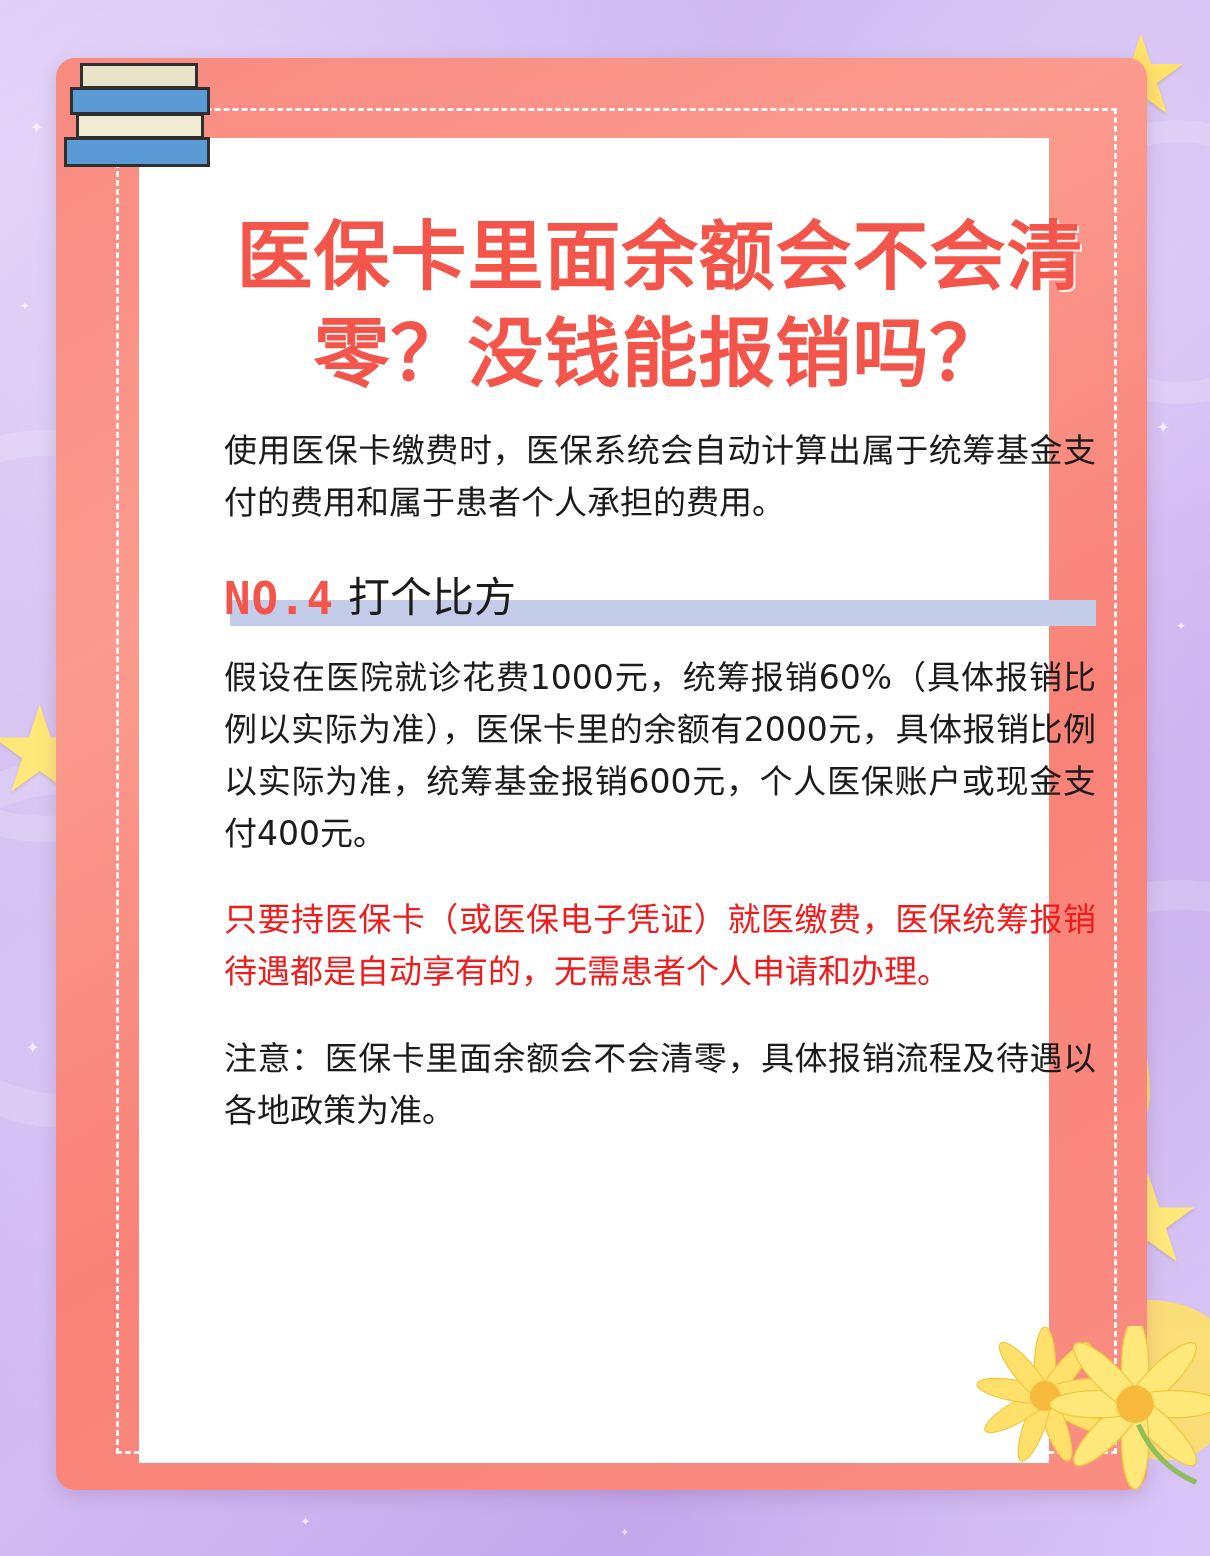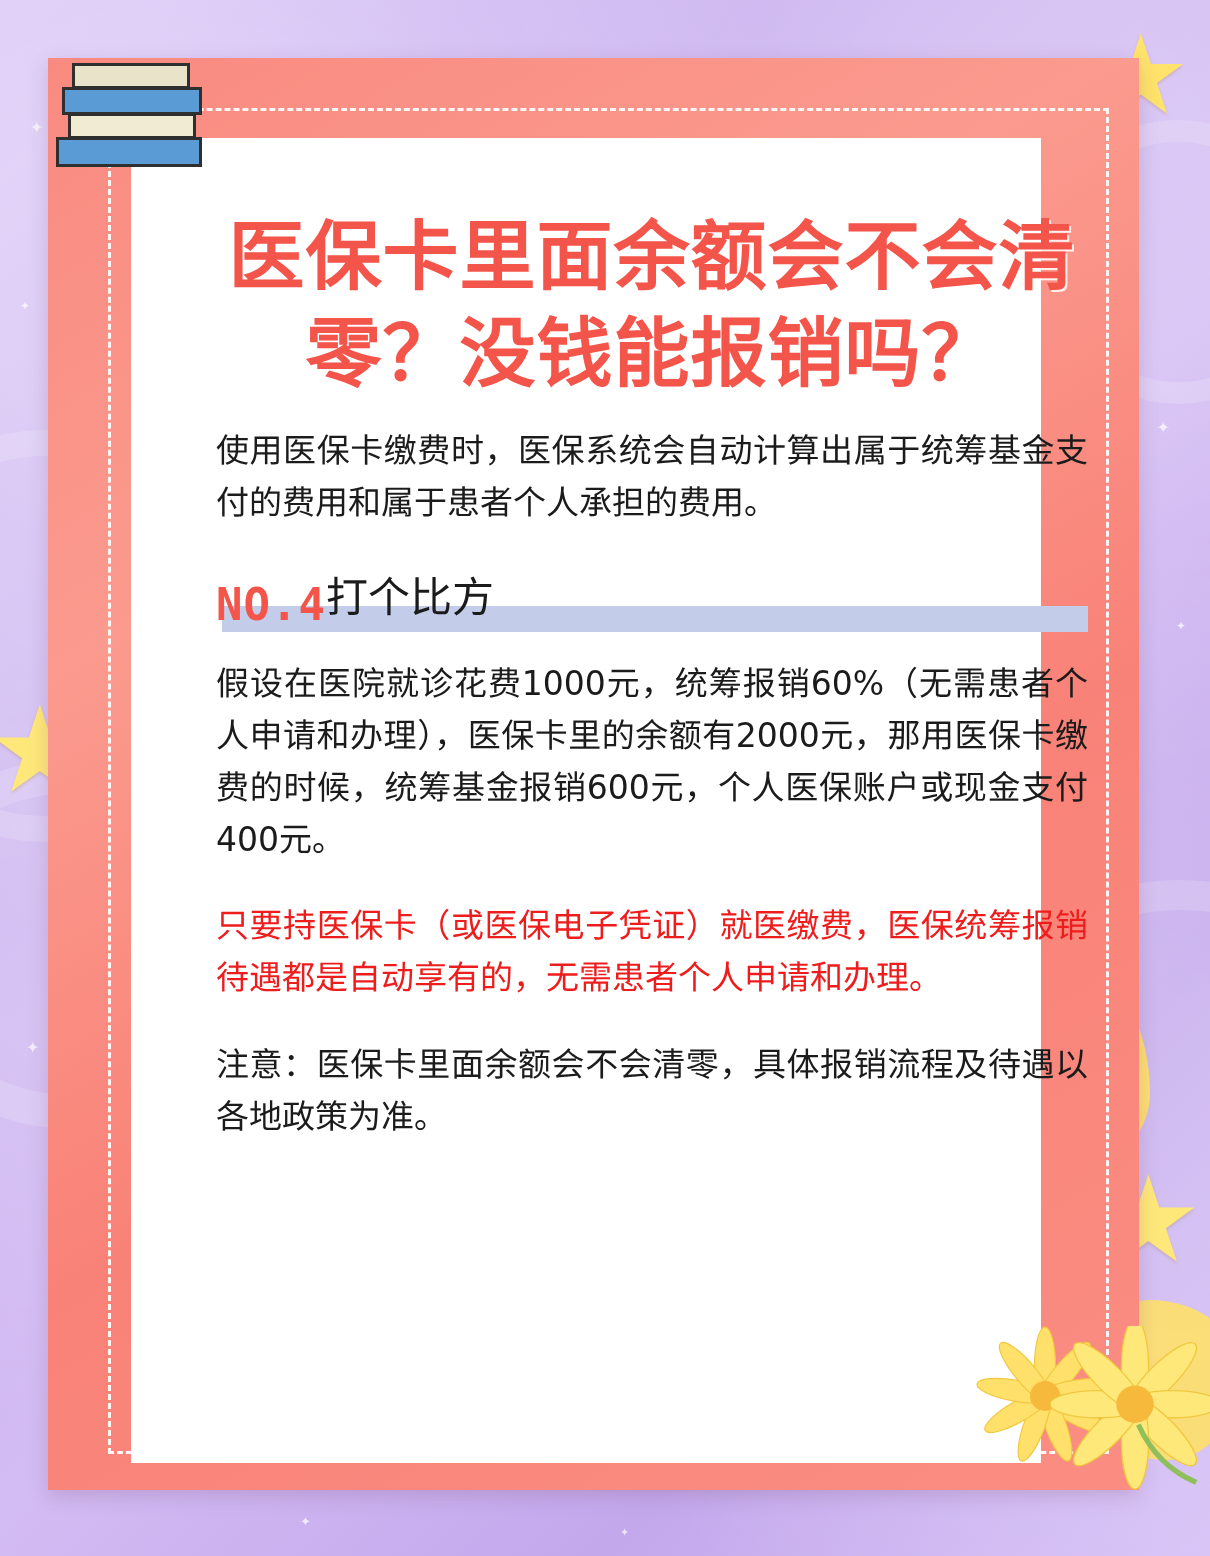--- a/index.html
+++ b/index.html
@@ -76,26 +76,27 @@
     position: absolute;
     width: 150px;
     height: 150px;
   }
   .flower-1 { right: 90px; bottom: 85px; }
   .flower-2 { right: -10px; bottom: 60px; width: 170px; height: 170px; }
 
   
   .poster {
     position: absolute;
-    left: 48px;
+    left: 56px;
     top: 58px;
     width: 1091px;
     height: 1432px;
     background: linear-gradient(150deg, #f98a80 0%, #fb9a8e 30%, #f98278 60%, #fa8d82 100%);
     box-shadow: 0 6px 18px rgba(120, 70, 110, 0.22);
+    border-radius: 19px;
   }
   .poster-dashes {
     position: absolute;
     left: 60px;
     top: 50px;
     right: 30px;
     bottom: 36px;
     border: 3px dashed rgba(255,255,255,0.92);
   }
   .paper {
@@ -161,30 +162,31 @@
     align-items: flex-end;
     margin: 6px 0 26px 0;
     position: relative;
   }
   .section-no {
     font-family: "DejaVu Sans Mono", "Liberation Mono", monospace;
     font-weight: 700;
     font-size: 44px;
     color: #f4554b;
     letter-spacing: 1px;
+    margin-right: 14px;
     padding-bottom: 2px;
     position: relative;
     z-index: 2;
   }
   .section-title {
     font-size: 42px;
     color: #1b1b1b;
     position: relative;
     z-index: 2;
-    padding-bottom: 8px;
+    padding-bottom: 2px;
   }
   .section-underline {
     position: absolute;
     left: 6px;
     right: 0;
     bottom: 0;
     height: 26px;
     background: #c3cde9;
     z-index: 1;
   }
@@ -230,21 +232,21 @@
 
     <p class="para">使用医保卡缴费时，医保系统会自动计算出属于统筹基金支付的费用和属于患者个人承担的费用。</p>
 
 
     <div class="section-head">
       <div class="section-underline"></div>
       <span class="section-no">NO.4</span>
       <span class="section-title">打个比方</span>
     </div>
 
-    <p class="para">假设在医院就诊花费1000元，统筹报销60%（无需患者个人申请和办理），医保卡里的余额有2000元，那用医保卡缴费的时候，统筹基金报销600元，个人医保账户或现金支付400元。</p>
+    <p class="para">假设在医院就诊花费1000元，统筹报销60%（具体报销比例以实际为准），医保卡里的余额有2000元，具体报销比例以实际为准，统筹基金报销600元，个人医保账户或现金支付400元。</p>
 
     <p class="para red">只要持医保卡（或医保电子凭证）就医缴费，医保统筹报销待遇都是自动享有的，无需患者个人申请和办理。</p>
 
     <p class="para">注意：医保卡里面余额会不会清零，具体报销流程及待遇以各地政策为准。</p>
 
   </div>
 </div>
 
 <svg class="flower flower-1" viewBox="0 0 100 100">
   <g transform="translate(50,50)">

